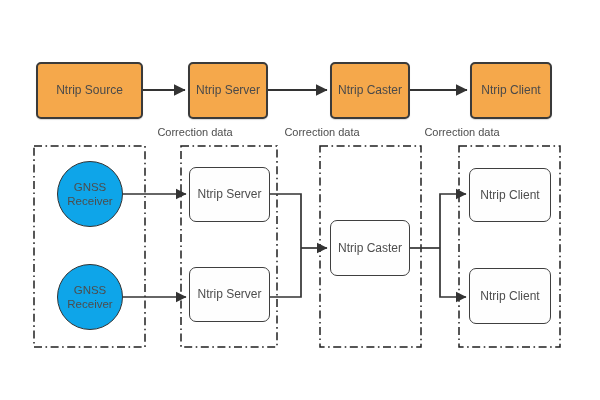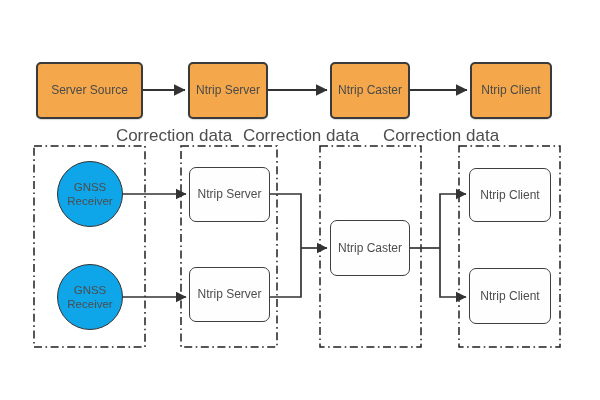--- a/index.html
+++ b/index.html
@@ -47,22 +47,23 @@
     background: #0ea5e9;
     border: 1.6px solid #333333;
     border-radius: 50%;
     font-size: 11.5px;
     padding: 4px;
   }
   .edge-label {
     position: absolute;
     transform: translateX(-50%);
     color: #4d4d4d;
-    font-size: 17px;
+    font-size: 11px;
     white-space: nowrap;
+    margin-left: 21px;
   }
   
   .n-source  { left: 36px;  top: 62px;  width: 107px; height: 57px; }
   .n-server  { left: 188px; top: 62px;  width: 80px;  height: 57px; }
   .n-caster  { left: 330px; top: 62px;  width: 80px;  height: 57px; }
   .n-client  { left: 470px; top: 62px;  width: 82px;  height: 57px; }
   .lbl-1 { left: 174px; top: 126px; }
   .lbl-2 { left: 301px; top: 126px; }
   .lbl-3 { left: 441px; top: 126px; }
   
@@ -105,21 +106,21 @@
       <path d="M270,194 L301,194 L301,248"></path>
       <path d="M270,297 L301,297 L301,248"></path>
       <path d="M301,248 L327,248" marker-end="url(#arrow)"></path>
       <path d="M410,248 L440,248"></path>
       <path d="M440,248 L440,194 L466,194" marker-end="url(#arrow)"></path>
       <path d="M440,248 L440,297 L466,297" marker-end="url(#arrow)"></path>
     </g>
   </svg>
 
   <div class="node orange n-source">
-    <span>Server Source</span>
+    <span>Ntrip Source</span>
   </div>
   <div class="node orange n-server">
     <span>Ntrip Server</span>
   </div>
   <div class="node orange n-caster">
     <span>Ntrip Caster</span>
   </div>
   <div class="node orange n-client">
     <span>Ntrip Client</span>
   </div>

